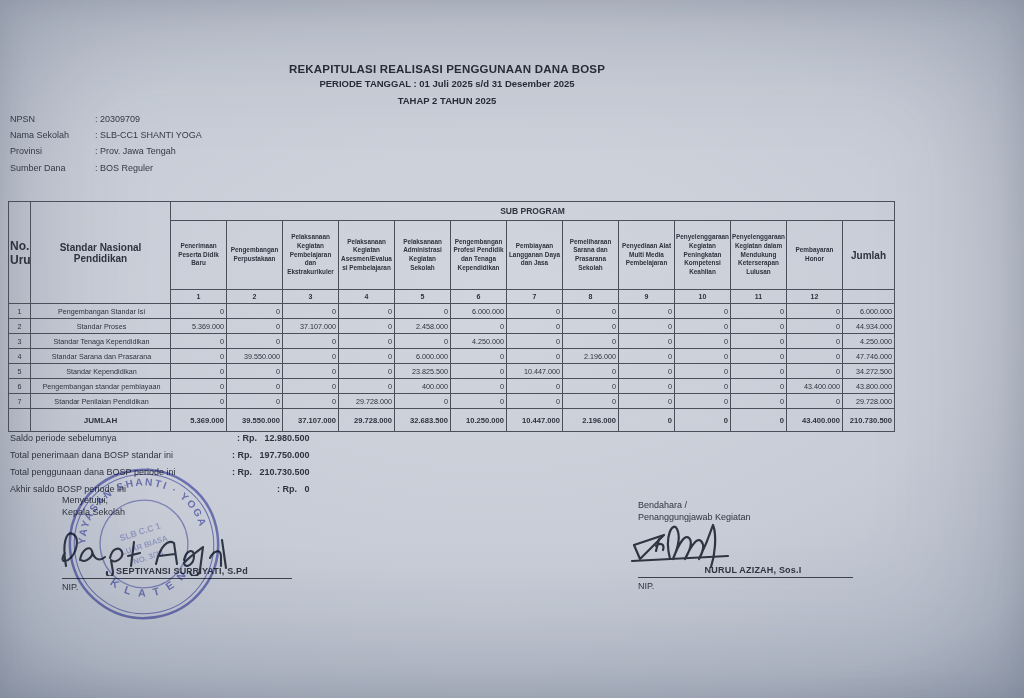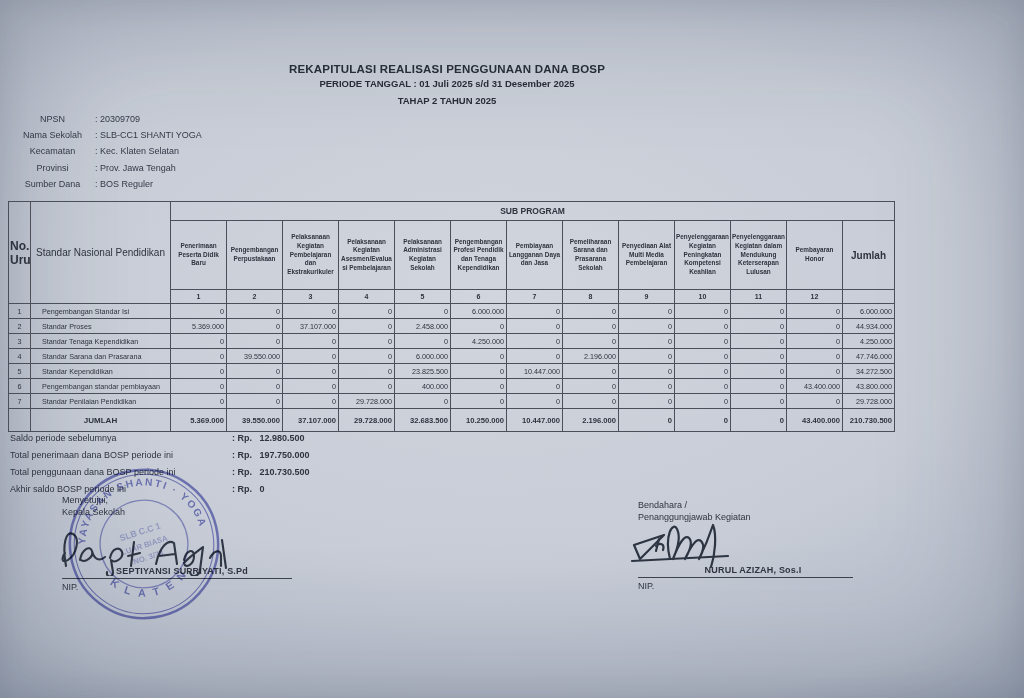--- a/index.html
+++ b/index.html
@@ -15,46 +15,46 @@
     box-shadow:inset 0 0 140px rgba(40,50,72,.28), inset 0 0 30px rgba(55,65,88,.12);
   }
   
   .title-block{position:absolute;left:247px;top:63px;width:400px;text-align:center;color:#272c36;}
   .title-l1{font-size:11.5px;font-weight:bold;letter-spacing:.2px;}
   .title-l2{font-size:9.5px;font-weight:bold;margin-top:3px;}
   .title-l3{font-size:9.5px;font-weight:bold;margin-top:6px;}
   
   .meta{position:absolute;left:10px;top:111px;font-size:9px;color:#333947;}
   .meta-row{display:flex;height:16.2px;align-items:center;}
-  .meta-label{width:85px;text-align:center;}
+  .meta-label{width:85px;}
   .meta-value{white-space:pre;}
   
   table.main{
     position:absolute;left:8px;top:201px;width:886px;
     border-collapse:collapse;table-layout:fixed;color:#2e333d;
   }
   table.main th, table.main td{
     border:1px solid #4a4f59;overflow:hidden;
   }
   th.band{height:16px;font-size:8.5px;font-weight:bold;text-align:center;}
   th.corner{font-size:12px;font-weight:bold;text-align:center;vertical-align:middle;}
-  th.corner-snp{font-size:10px;font-weight:normal;vertical-align:middle;}
+  th.corner-snp{font-size:10px;font-weight:bold;vertical-align:middle;}
   th.colname{height:66px;font-size:6.4px;font-weight:bold;text-align:center;vertical-align:middle;
     padding:1px 1px;line-height:1.35;word-wrap:break-word;}
   th.jumlah-head{font-size:10px;font-weight:bold;text-align:center;vertical-align:middle;}
   th.colnum{height:11px;font-size:7px;font-weight:bold;text-align:center;}
   td.c-no{font-size:7.2px;text-align:center;height:12px;}
-  td.c-name{font-size:7.2px;text-align:left;padding-left:11px;}
+  td.c-name{font-size:7.2px;text-align:center;padding-left:3px;}
   td.c-val{font-size:7.2px;text-align:right;padding-right:2px;white-space:nowrap;}
   td.c-jml{font-size:7.2px;text-align:right;padding-right:2px;font-weight:normal;}
   tr.total td{font-weight:bold;height:20px;font-size:7.6px;}
   tr.total td.t-label{text-align:center;font-size:8px;}
   
   .summary{position:absolute;left:10px;top:429px;font-size:9px;color:#2f3440;}
-  .summary-row{display:flex;height:17px;align-items:center;}
+  .summary-row{display:flex;height:17px;align-items:center;justify-content:space-between;}
   .summary-label{width:222px;font-weight:500;}
   .summary-value{white-space:pre;font-weight:bold;}
   
   .sig{position:absolute;font-size:9px;color:#2f3440;}
   .sig-left{left:62px;top:494px;width:240px;}
   .sig-right{left:638px;top:499px;width:230px;}
   .sig .role{line-height:12px;}
   .sig .name{font-weight:bold;margin-top:2px;letter-spacing:.2px;text-align:center;}
   .sig .rule{border-bottom:1.2px solid #3c414b;margin-top:2px;}
   .sig-left .rule{width:230px;}
@@ -81,24 +81,20 @@
 </div>
 
 <div class="meta" id="meta-block">
     <div class="meta-row">
       <span class="meta-label">NPSN</span>
       <span class="meta-value">: 20309709</span>
     </div>
     <div class="meta-row">
       <span class="meta-label">Nama Sekolah</span>
       <span class="meta-value">: SLB-CC1 SHANTI YOGA</span>
-    </div>
-    <div class="meta-row">
-      <span class="meta-label">Kecamatan</span>
-      <span class="meta-value">: Kec. Klaten Selatan</span>
     </div>
     <div class="meta-row">
       <span class="meta-label">Provinsi</span>
       <span class="meta-value">: Prov. Jawa Tengah</span>
     </div>
     <div class="meta-row">
       <span class="meta-label">Sumber Dana</span>
       <span class="meta-value">: BOS Reguler</span>
     </div>
   </div>
@@ -299,21 +295,21 @@
       </tr>
     </tfoot>
 </table>
 
 <div class="summary" id="summary-block">
     <div class="summary-row">
       <span class="summary-label">Saldo periode sebelumnya</span>
       <span class="summary-value">: Rp.   12.980.500</span>
     </div>
     <div class="summary-row">
-      <span class="summary-label">Total penerimaan dana BOSP periode ini</span>
+      <span class="summary-label">Total penerimaan dana BOSP standar ini</span>
       <span class="summary-value">: Rp.   197.750.000</span>
     </div>
     <div class="summary-row">
       <span class="summary-label">Total penggunaan dana BOSP periode ini</span>
       <span class="summary-value">: Rp.   210.730.500</span>
     </div>
     <div class="summary-row">
       <span class="summary-label">Akhir saldo BOSP periode ini</span>
       <span class="summary-value">: Rp.   0</span>
     </div>

